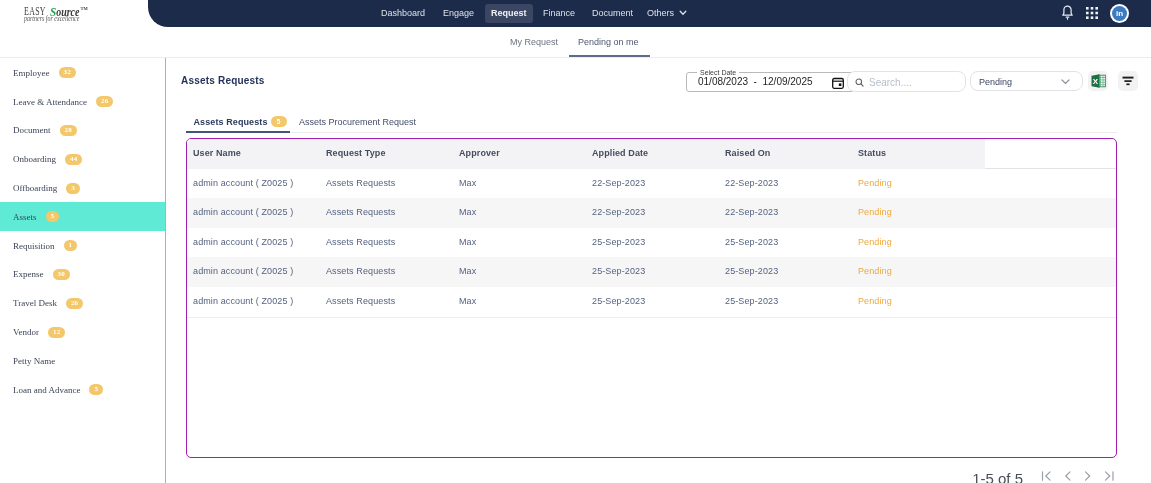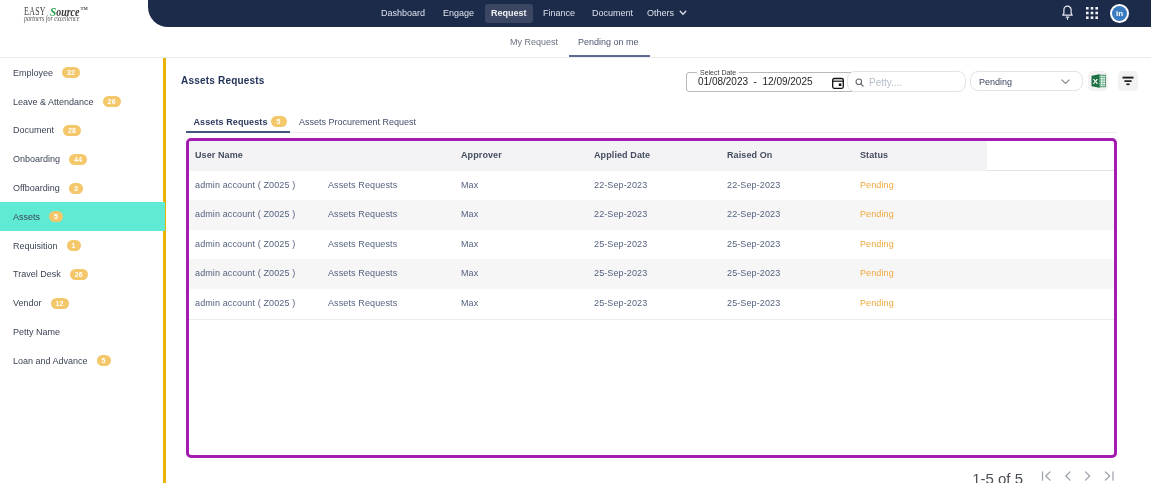--- a/index.html
+++ b/index.html
@@ -18,21 +18,21 @@
 .lg-src b { color:#27a04d; font-size:13px; }
 .lg-tm { left:80.5px; top:6px; font-size:4.5px; font-weight:bold; color:#444; }
 .lg-tag { left:23.5px; top:14px; font-size:7.5px; font-style:italic; color:#555; transform:scaleX(0.8); }
 
 
 .tabstrip { position:absolute; left:0; top:27px; width:1151px; height:31px; background:#fff; border-bottom:1px solid #ececec; }
 .tab1 { position:absolute; top:10px; font-size:9px; }
 .tab-underline { position:absolute; left:569px; top:27.5px; width:81px; height:2px; background:#5c6b8e; }
 
 
-.sidebar { position:absolute; left:0; top:58px; width:166px; bottom:0; border-right:3px solid #eab308; background:#fff; padding-top:0.5px; }
+.sidebar { position:absolute; left:0; top:58px; width:166px; bottom:0; border-right:1px solid #eab308; background:#fff; padding-top:0.5px;font-family:Liberation Serif, serif; }
 .side-item { height:28.8px; display:flex; align-items:center; padding-left:13px; font-size:9px; color:#3c4456; }
 .side-item.active { background:#5eead4; width:165px;text-align:center; }
 .badge { margin-left:9px; background:#f3c76a; color:#fff; font-size:7px; font-weight:bold; border-radius:6px; padding:2px 5px; line-height:7px; letter-spacing:0.2px; }
 
 
 .title { position:absolute; left:181px; top:75px; font-size:10px; font-weight:bold; color:#24335a; letter-spacing:0.2px; }
 
 .datebox { position:absolute; left:686px; top:72px; width:168px; height:20px; border:1px solid #b9b9b9; border-radius:3px; }
 .datebox .legend { position:absolute; left:10px; top:-4.5px; background:#fff; padding:0 3px; font-size:7px; color:#3c3c3c; line-height:8px; }
 .datebox .val { position:absolute; left:11px; top:3px; font-size:10px; color:#1f1f1f; }
@@ -49,21 +49,21 @@
 .iconbtn { position:absolute; top:71px; width:20px; height:20px; background:#f2f2f3; border-radius:5px; display:flex; align-items:center; justify-content:center; }
 
 
 .tabs2 { position:absolute; left:186px; top:110px; width:931px; height:23px; border-bottom:1px solid #ececec; }
 .tabs2 .t-active { position:absolute; left:7.5px; top:6px; font-size:9px; color:#2c3a5e; font-weight:bold; letter-spacing:0.1px; display:flex; align-items:center; }
 .tabs2 .t-badge { margin-left:3px; background:#f3c76a; color:#fff; font-size:7px; font-weight:bold; border-radius:6px; padding:2px 6px; line-height:7px; }
 .tabs2 .t-other { position:absolute; left:113px; top:7px; font-size:9px; color:#424d68; }
 .tabs2 .t-line { position:absolute; left:0; top:20.5px; width:104px; height:2.5px; background:#44557d; }
 
 
-.grid { position:absolute; left:186px; top:138px; width:931px; height:319.5px; border:3px solid #a21caf; border-radius:5px; background:#fff; overflow:hidden; }
+.grid { position:absolute; left:186px; top:138px; width:931px; height:319.5px; border:1px solid #a21caf; border-radius:5px; background:#fff; overflow:hidden; }
 .ghead { position:absolute; left:0; top:0; width:929px; height:29.5px; border-bottom:1px solid #e3e3e5; }
 .ghead .hbg { position:absolute; left:0; top:0; width:798px; height:29.5px; background:#f3f3f5; }
 .hcell { position:absolute; top:0; height:29.5px; line-height:29.5px; padding-left:6px; width:134px; font-size:9px; font-weight:bold; color:#444d5f; letter-spacing:0.1px; }
 .grow { position:absolute; left:0; width:929px; height:29.6px; }
 .grow.alt { background:#f6f6f7; }
 .gcell { position:absolute; top:0; height:29.6px; line-height:29.6px; padding-left:6px; width:134px; font-size:9px; letter-spacing:0.12px; color:#55627f; }
 .gcell.stat { color:#efa93d; }
 .rowline { position:absolute; left:0; width:929px; height:1px; background:#ededef; }
 
 
@@ -124,20 +124,21 @@
 </div>
 
 <div class="sidebar">
   <div class="side-item">Employee <span class="badge">32</span></div>
   <div class="side-item">Leave &amp; Attendance <span class="badge">26</span></div>
   <div class="side-item">Document <span class="badge">28</span></div>
   <div class="side-item">Onboarding <span class="badge">44</span></div>
   <div class="side-item">Offboarding <span class="badge">3</span></div>
   <div class="side-item active">Assets <span class="badge">5</span></div>
   <div class="side-item">Requisition <span class="badge">1</span></div>
+  <div class="side-item">Expense <span class="badge">30</span></div>
   <div class="side-item">Travel Desk <span class="badge">26</span></div>
   <div class="side-item">Vendor <span class="badge">12</span></div>
   <div class="side-item">Petty Name</div>
   <div class="side-item">Loan and Advance <span class="badge">5</span></div>
 </div>
 
 <div class="title">Assets Requests</div>
 
 <div class="datebox">
   <div class="legend">Select Date</div>
@@ -147,21 +148,21 @@
     <path d="M0.7 4.2 h10.6" stroke="#111" stroke-width="1.2"></path>
     <rect x="6.8" y="6.4" width="2.6" height="2.6" fill="#111"></rect>
   </svg>
 </div>
 
 <div class="searchbox">
   <svg width="9" height="9" viewBox="0 0 10 10">
       <circle cx="4.2" cy="4.2" r="3.1" fill="none" stroke="#5f6368" stroke-width="1.2"></circle>
       <path d="M6.6 6.6 L9 9" stroke="#5f6368" stroke-width="1.3" stroke-linecap="round"></path>
     </svg>
-  <div class="ph">Petty....</div>
+  <div class="ph">Search....</div>
 </div>
 
 <div class="pendingdd">
   <div class="txt">Pending</div>
   <svg width="9" height="6" viewBox="0 0 9 6">
       <path d="M1 1 L4.5 4.5 L8 1" stroke="#8a8f98" stroke-width="1.2" fill="none" stroke-linecap="round"></path>
     </svg>
 </div>
 
 <div class="iconbtn" style="left:1088px;">
@@ -191,20 +192,21 @@
 <div class="tabs2">
   <div class="t-active">Assets Requests <span class="t-badge">5</span></div>
   <div class="t-other">Assets Procurement Request</div>
   <div class="t-line"></div>
 </div>
 
 <div class="grid">
   <div class="ghead">
     <div class="hbg"></div>
     <div class="hcell" style="left:0;">User Name</div>
+    <div class="hcell" style="left:133px;">Request Type</div>
     <div class="hcell" style="left:266px;">Approver</div>
     <div class="hcell" style="left:399px;">Applied Date</div>
     <div class="hcell" style="left:532px;">Raised On</div>
     <div class="hcell" style="left:665px;">Status</div>
   </div>
   <div class="grow" style="top:29.5px;">
     <div class="gcell" style="left:0;">admin account ( Z0025 )</div>
     <div class="gcell" style="left:133px;">Assets Requests</div>
     <div class="gcell" style="left:266px;">Max</div>
     <div class="gcell" style="left:399px;">22-Sep-2023</div>

